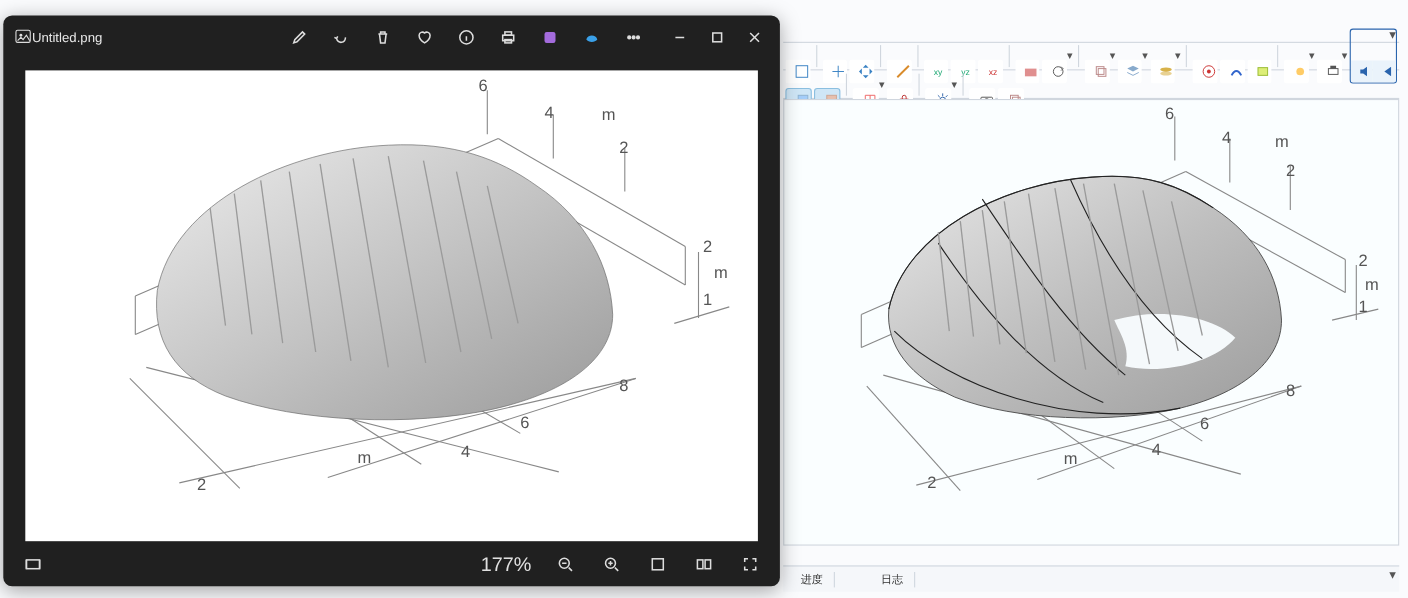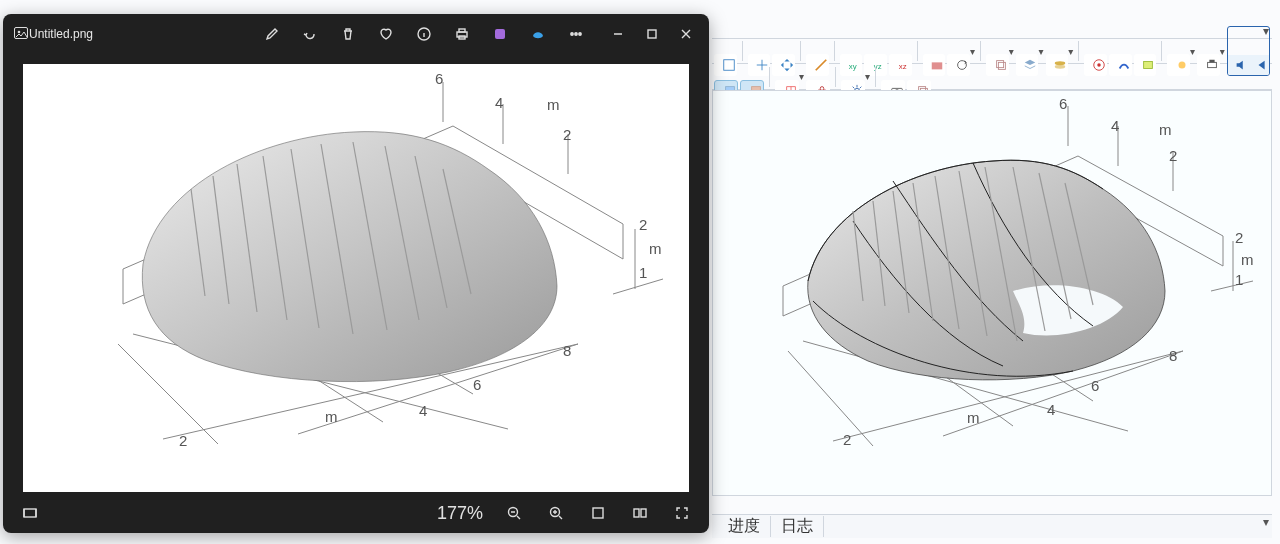--- a/index.html
+++ b/index.html
@@ -36,21 +36,21 @@
   
   .axis-label { position:absolute; font-size:15px; color:#555; }
   .mesh-path { stroke:#888; stroke-width:1; fill:none; }
   .obj-path { fill:url(#shade); stroke:#444; stroke-width:0.8; }
   .obj-wire { fill:none; stroke:#222; stroke-width:1; }
   .ridge { stroke:#9a9a9a; stroke-width:1.2; }
 
   
   .statusbar { position:absolute; left:712px; top:514px; width:560px; height:24px;
     background:#f5f7fa; border-top:1px solid #d0d6de; display:flex;
-    align-items:center; font-size:16px; color:#333; padding:0 6px; box-sizing:border-box; }
+    align-items:center; font-size:10px; color:#333; padding:0 6px; box-sizing:border-box;gap:32px; }
   .statusbar .tab { padding:0 10px; border-right:1px solid #d0d6de; }
 
   
   .photos { position:absolute; left:3px; top:14px; width:706px; height:519px;
     background:#202020; border-radius:8px; box-shadow:0 4px 18px rgba(0,0,0,.35);
     overflow:hidden; }
   .photos .titlebar { height:40px; display:flex; align-items:center; color:#ddd;
     padding:0 6px 0 10px; }
   .photos .titlebar .title { font-size:12px; color:#e6e6e6; }
   .photos .titlebar .center-tools { margin-left:auto; display:flex; gap:4px; }

